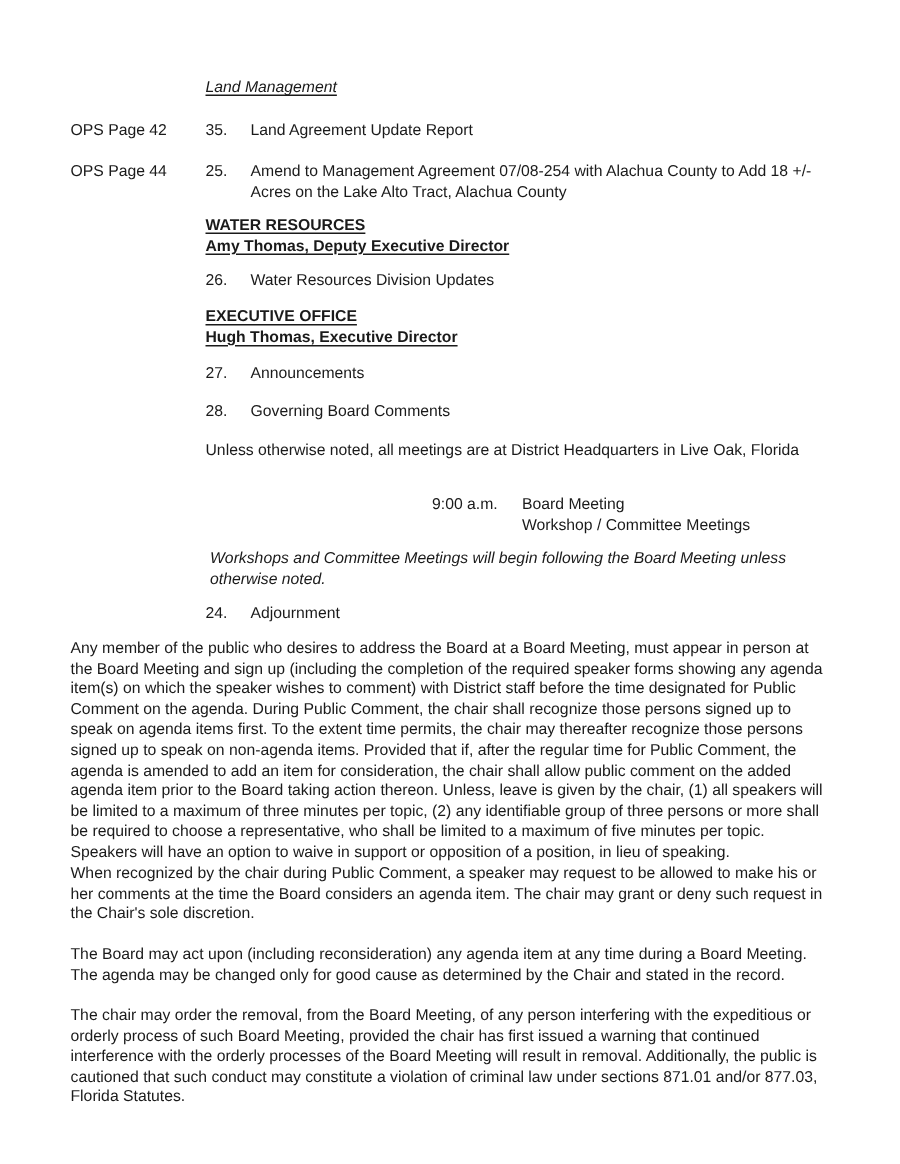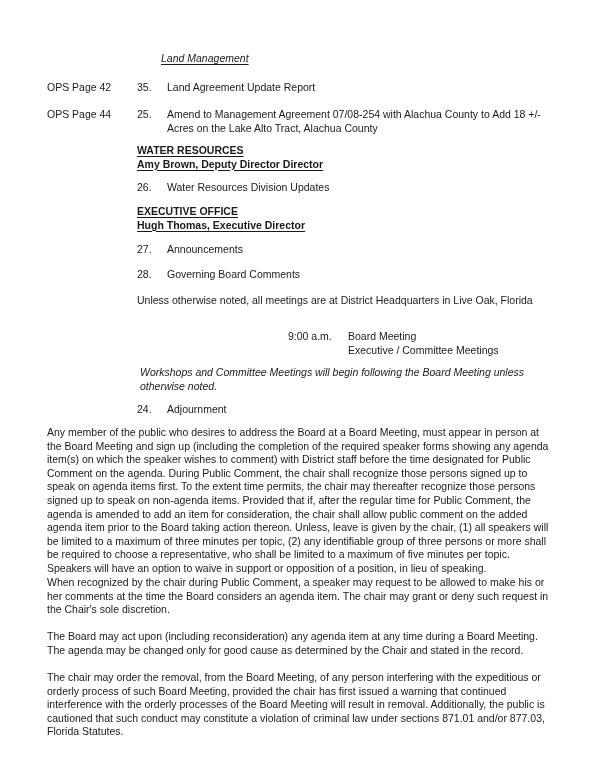--- a/index.html
+++ b/index.html
@@ -125,37 +125,37 @@
     font-size: 10.5px;
     line-height: 13.6px;
     text-align: left;
   }
 </style>
 </head>
 <body>
 
 <div class="page">
 
-  <div class="section-heading" style="top:52px;margin-left:24px;">Land Management</div>
+  <div class="section-heading" style="top:52px;">Land Management</div>
 
   <div class="agenda-row" style="top:81px;">
     <span class="page-ref">OPS Page 42</span>
     <span class="item-num">35.</span>
     <span class="item-text">Land Agreement Update Report</span>
   </div>
 
   <div class="agenda-row" style="top:108px;">
     <span class="page-ref">OPS Page 44</span>
     <span class="item-num">25.</span>
     <span class="item-text">Amend to Management Agreement 07/08-254 with Alachua County to Add 18 +/- Acres on the Lake Alto Tract, Alachua County</span>
   </div>
 
   <div class="dept-block" style="top:144px;">
     <span class="dept-line">WATER RESOURCES</span>
-    <span class="dept-line">Amy Brown, Deputy Director Director</span>
+    <span class="dept-line">Amy Thomas, Deputy Executive Director</span>
   </div>
 
   <div class="agenda-row" style="top:181px;">
     <span class="page-ref"></span>
     <span class="item-num">26.</span>
     <span class="item-text">Water Resources Division Updates</span>
   </div>
 
   <div class="dept-block" style="top:205px;">
     <span class="dept-line">EXECUTIVE OFFICE</span>
@@ -172,21 +172,21 @@
     <span class="page-ref"></span>
     <span class="item-num">28.</span>
     <span class="item-text">Governing Board Comments</span>
   </div>
 
   <div class="note-line" style="top:294px;">Unless otherwise noted, all meetings are at District Headquarters in Live Oak, Florida</div>
 
   <div class="meeting-row" style="top:330px;">
     <span class="m-time">9:00 a.m.</span>
     <span class="m-desc">Board Meeting</span>
-    <span class="m-desc">Executive / Committee Meetings</span>
+    <span class="m-desc">Workshop / Committee Meetings</span>
   </div>
 
   <div class="italic-note" style="top:366px;">Workshops and Committee Meetings will begin following the Board Meeting unless otherwise noted.</div>
 
   <div class="agenda-row" style="top:403px;">
     <span class="page-ref"></span>
     <span class="item-num">24.</span>
     <span class="item-text">Adjournment</span>
   </div>
 

